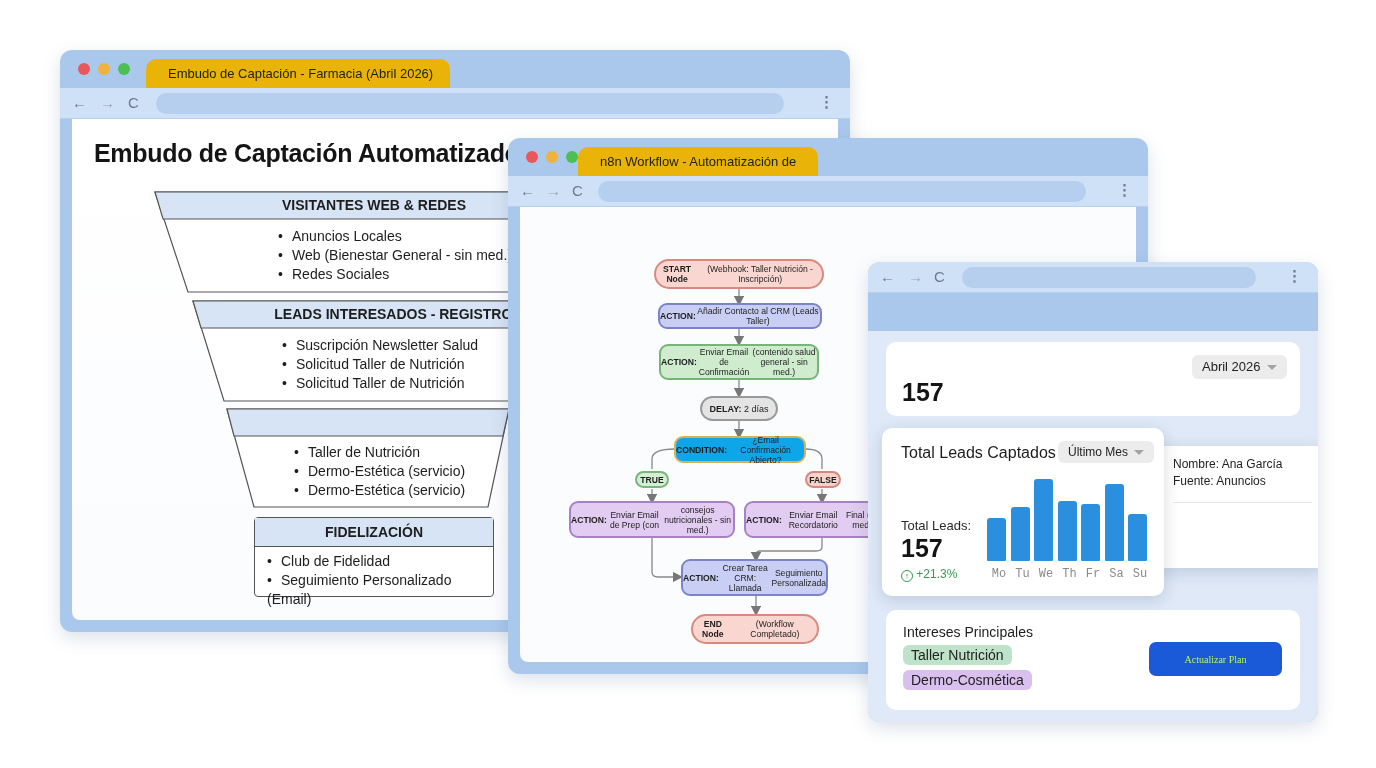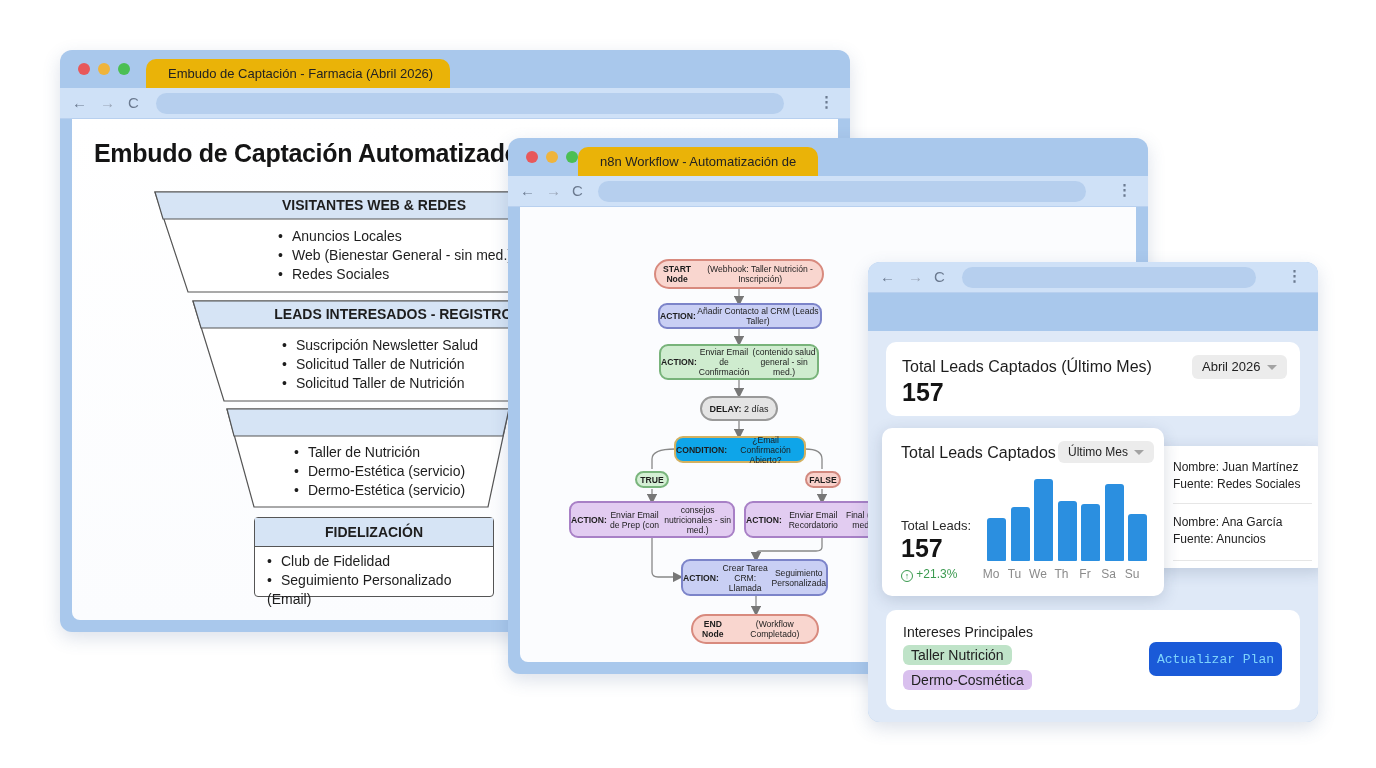--- a/index.html
+++ b/index.html
@@ -76,22 +76,22 @@
   .dd {
     position: absolute; background: #ececec; border-radius: 6px; font-size: 13px; color: #222;
     height: 24px; line-height: 24px; padding: 0 10px; white-space: nowrap;
   }
   .dd .caret { display: inline-block; margin-left: 6px; width: 0; height: 0;
     border-left: 5px solid transparent; border-right: 5px solid transparent; border-top: 5px solid #a3a3a3; vertical-align: middle; }
   .bar { position: absolute; bottom: 0; width: 19px; background: #2b8fe0; border-radius: 3px 3px 1px 1px; }
   .daylbl { position: absolute; top: 0; width: 26px; text-align: center; font-size: 12px; color: #8a8a8a; }
   .tag { display: inline-block; border-radius: 6px; padding: 2px 8px; font-size: 14px; color: #222; }
   .btn-primary {
-    position: absolute; background: #1a5ad8; color: #7dd3fc; border-radius: 7px; font-size: 13px;
-    text-align: center; border: none; font-family: Liberation Mono, monospace;
+    position: absolute; background: #1a5ad8; color: #bef264; border-radius: 7px; font-size: 10px;
+    text-align: center; border: none; font-family: Liberation Serif, serif;
   }
   .lead-row { font-size: 12px; color: #222; line-height: 17px; padding: 14px 0 14px 0; border-bottom: 1px solid #e6e6e6; }
 </style>
 </head>
 <body>
 
 <div class="win" id="w1">
   <div class="titlebar">
     <div class="dots">
       <span class="dot r"></span>
@@ -253,32 +253,27 @@
   <div class="navbar">
     <span class="nav-ic" style="left:12px">←</span>
     <span class="nav-ic" style="left:40px;color:#9aa6b8">→</span>
     <span class="nav-ic" style="left:66px">C</span>
     <div class="urlbar" style="left:94px;right:62px"></div>
     <span class="kebab" style="right:16px">⋮</span>
   </div>
   <div class="content">
 
     <div class="card" style="left:18px;top:11px;width:414px;height:74px;">
-      <div style="position:absolute;left:16px;top:16px;font-size:16px;color:#1d1d1d;">Total Leads Captados (Último Mes)</div>
       <div style="position:absolute;left:16px;top:36px;font-size:25px;font-weight:bold;color:#141414;">157</div>
       <div class="dd" style="left:306px;top:13px;">
         <span>Abril 2026</span><span class="caret"></span>
       </div>
     </div>
 
     <div class="card float" style="left:285px;top:115px;width:173px;height:122px;border-radius:10px;padding-left:20px;padding-right:14px;">
-      <div class="lead-row" style="padding-top:13px;padding-bottom:10px;">
-        <div>Nombre: Juan Martínez</div>
-        <div>Fuente: Redes Sociales</div>
-      </div>
       <div class="lead-row" style="padding-top:10px;padding-bottom:12px;">
         <div>Nombre: Ana García</div>
         <div>Fuente: Anuncios</div>
       </div>
     </div>
 
     <div class="card float" style="left:14px;top:97px;width:282px;height:168px;">
       <div style="position:absolute;left:19px;top:16px;font-size:16px;color:#1d1d1d;">Total Leads Captados</div>
       <div class="dd" style="left:176px;top:13px;height:22px;line-height:22px;font-size:12px;">
         <span>Último Mes</span><span class="caret"></span>
@@ -291,21 +286,21 @@
       </div>
       <div id="bars" style="position:absolute;left:105px;top:47px;width:160px;height:86px;">
           <div class="bar" style="left: 0px; height: 43px; background: rgb(43, 143, 224);"></div>
           <div class="bar" style="left: 23.5px; height: 54px; background: rgb(43, 143, 224);"></div>
           <div class="bar" style="left: 47px; height: 82px; background: rgb(43, 143, 224);"></div>
           <div class="bar" style="left: 70.5px; height: 60px; background: rgb(43, 143, 224);"></div>
           <div class="bar" style="left: 94px; height: 57px; background: rgb(43, 143, 224);"></div>
           <div class="bar" style="left: 117.5px; height: 77px; background: rgb(43, 143, 224);"></div>
           <div class="bar" style="left: 141px; height: 47px; background: rgb(43, 143, 224);"></div>
         </div>
-      <div id="days" style="position:absolute;left:96px;top:139px;width:166px;height:16px;">
+      <div id="days" style="position:absolute;left:104px;top:139px;width:166px;height:16px;font-family:Liberation Mono, monospace;">
           <div class="daylbl" style="left: 0px;">Mo</div>
           <div class="daylbl" style="left: 23.5px;">Tu</div>
           <div class="daylbl" style="left: 47px;">We</div>
           <div class="daylbl" style="left: 70.5px;">Th</div>
           <div class="daylbl" style="left: 94px;">Fr</div>
           <div class="daylbl" style="left: 117.5px;">Sa</div>
           <div class="daylbl" style="left: 141px;">Su</div>
         </div>
     </div>
 

